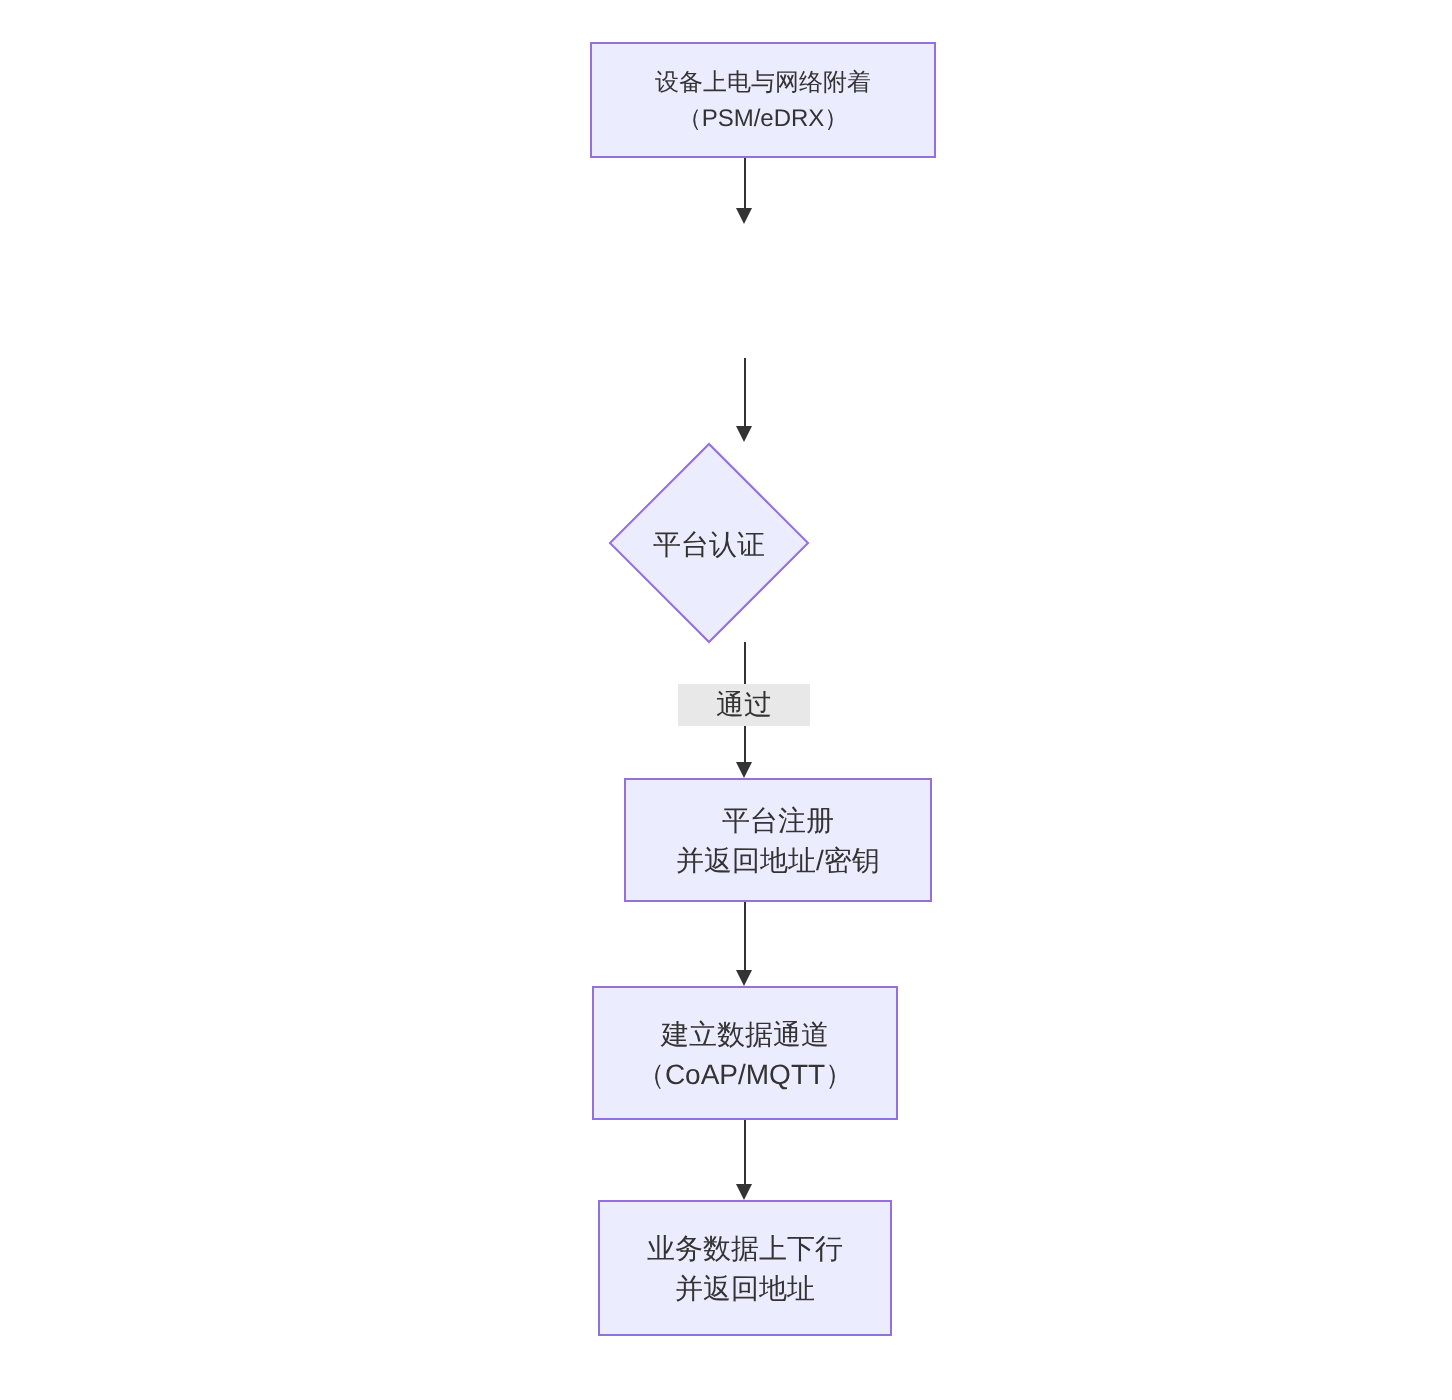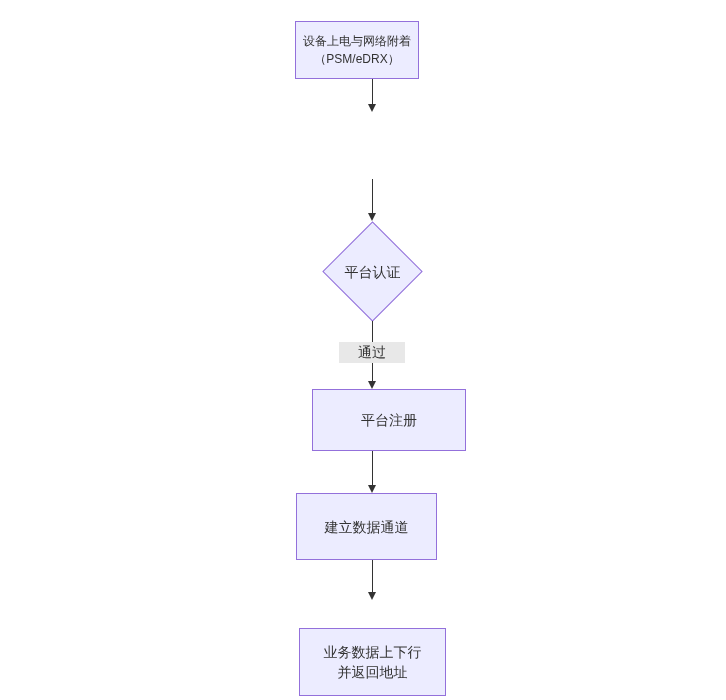--- a/index.html
+++ b/index.html
@@ -29,30 +29,30 @@
     border: 1px solid var(--node-border);
     display: flex;
     flex-direction: column;
     align-items: center;
     justify-content: center;
     text-align: center;
     font-size: 14px;
     line-height: 20px;
     color: var(--text);
   }
-  .node-1 { left: 295px; top: 21px;  width: 124px; height: 58px; font-size: 12px; line-height: 18px; }
+  .node-1 { left: 295px; top: 21px;  width: 173px; height: 58px; font-size: 12px; line-height: 18px; }
   .node-2 { left: 299px; top: 112px; width: 147px; height: 67px; }
   .node-4 { left: 312px; top: 389px; width: 154px; height: 62px; }
-  .node-5 { left: 296px; top: 493px; width: 141px; height: 67px; }
-  .node-6 { left: 299px; top: 600px; width: 147px; height: 68px; margin-top: 28px; }
+  .node-5 { left: 296px; top: 493px; width: 153px; height: 67px; }
+  .node-6 { left: 299px; top: 600px; width: 147px; height: 68px; }
 
   
   .diamond-wrap {
     position: absolute;
-    left: 322px; top: 221px;
+    left: 304px; top: 221px;
     width: 101px; height: 101px;
   }
   .diamond-shape {
     position: absolute;
     inset: 15px;
     background: var(--node-fill);
     border: 1px solid var(--node-border);
     transform: rotate(45deg);
   }
   .diamond-label {
@@ -131,29 +131,31 @@
   </div>
 
   <div class="edge edge-3">
     <div class="shaft"></div>
     <div class="head"></div>
   </div>
   <div class="edge-label">通过</div>
 
   <div class="node node-4">
     <div>平台注册</div>
+    <div>并返回地址/密钥</div>
   </div>
 
   <div class="edge edge-4">
     <div class="shaft"></div>
     <div class="head"></div>
   </div>
 
   <div class="node node-5">
     <div>建立数据通道</div>
+    <div>（CoAP/MQTT）</div>
   </div>
 
   <div class="edge edge-5">
     <div class="shaft"></div>
     <div class="head"></div>
   </div>
 
   <div class="node node-6">
     <div>业务数据上下行</div>
     <div>并返回地址</div>

